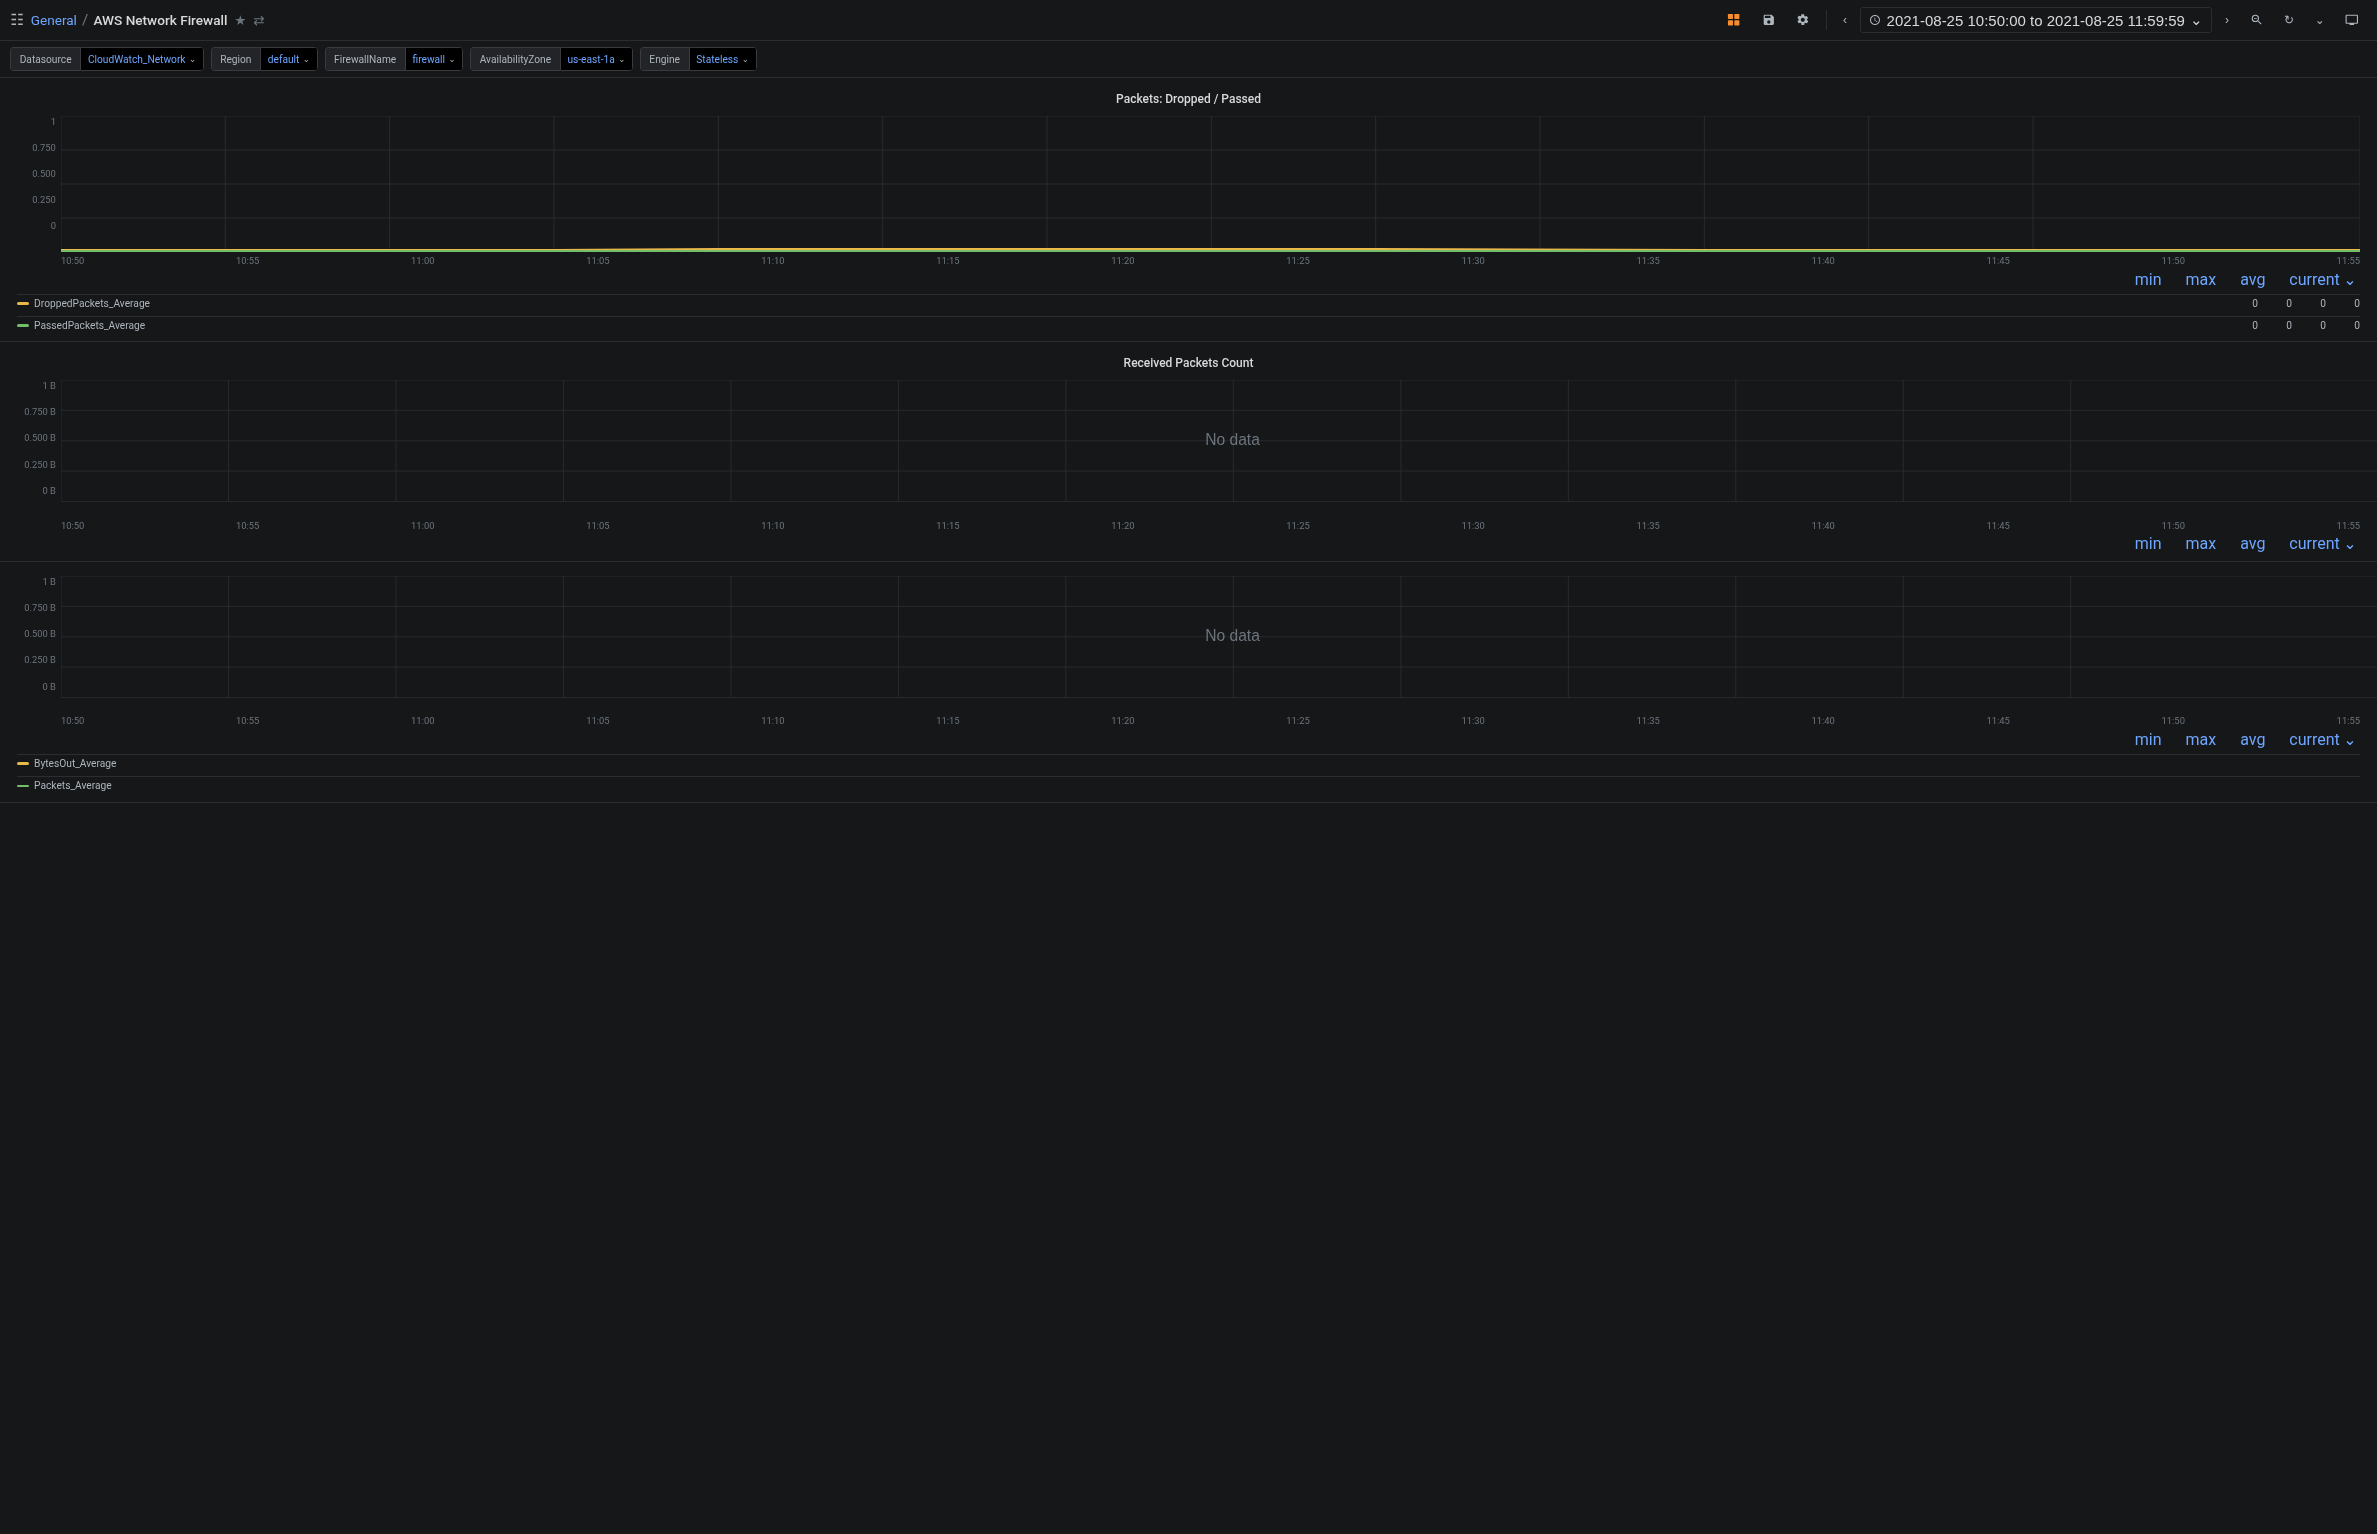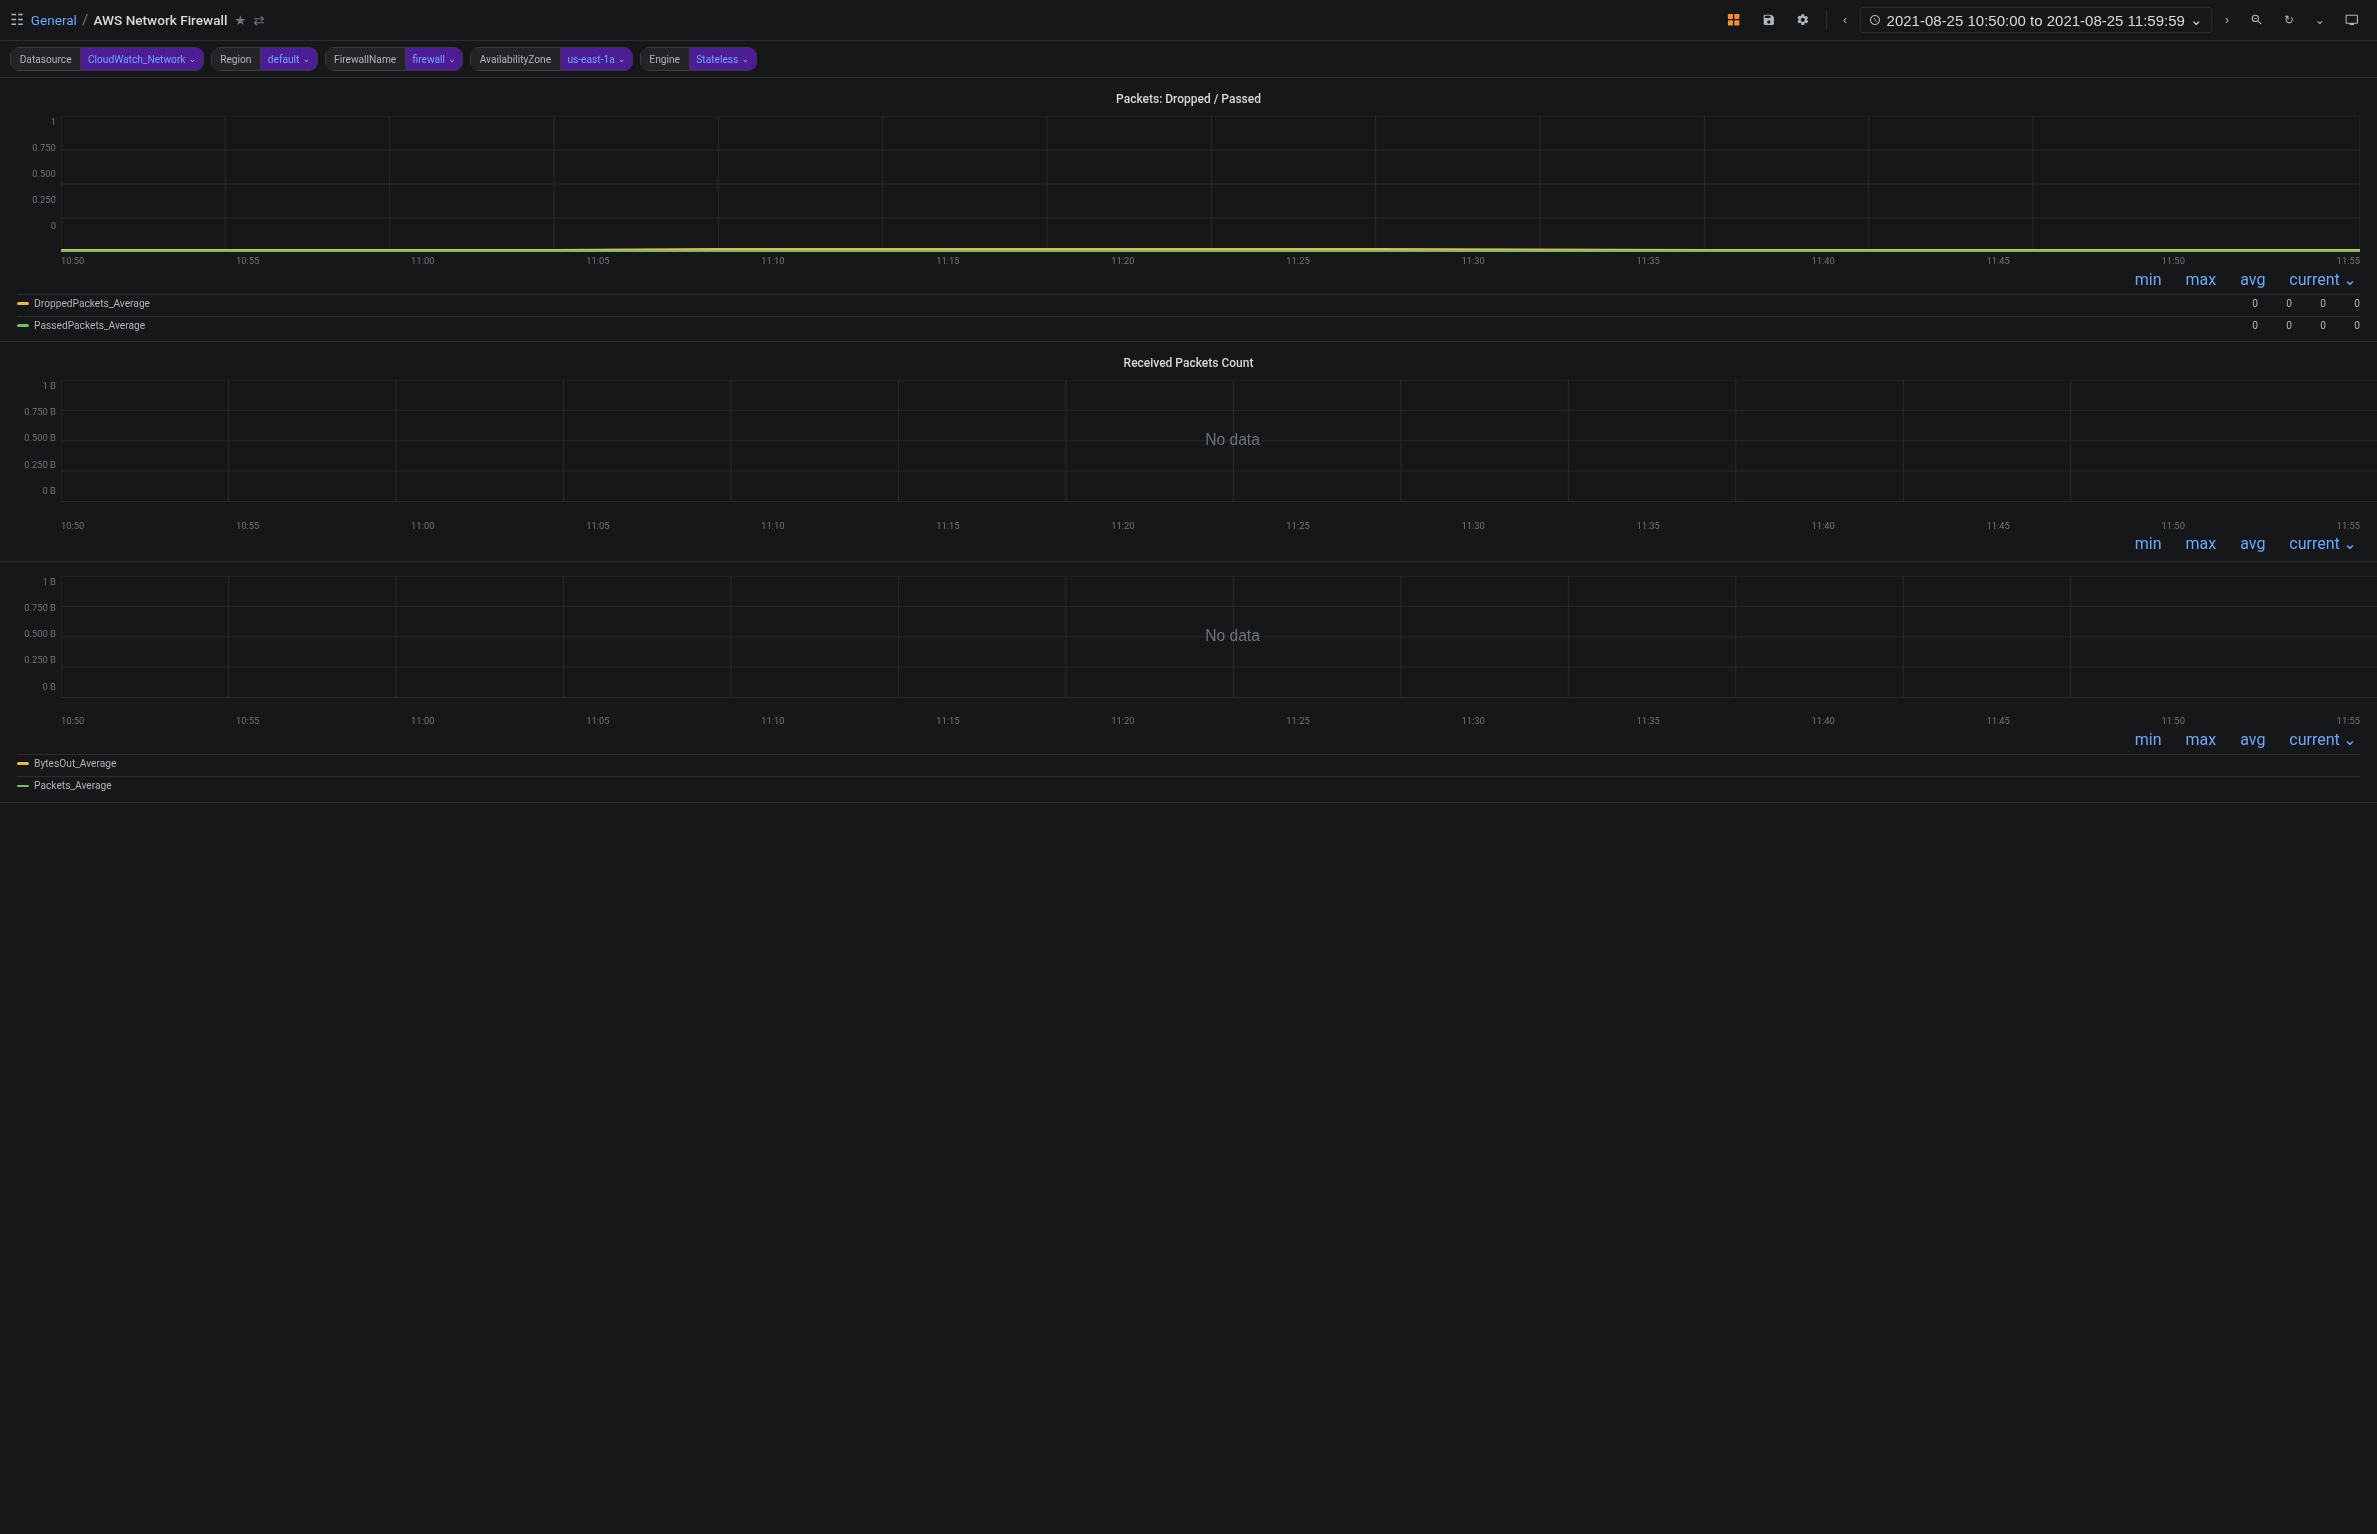--- a/index.html
+++ b/index.html
@@ -82,38 +82,38 @@
       background: #161719;
       border-bottom: 0.9px solid #2c2d30;
       padding: 0 10.2px;
       gap: 6.8px;
       flex-wrap: wrap;
     }
     .filter-item {
       display: flex;
       align-items: center;
       height: 24px;
-      border-radius: 9px;
+      border-radius: 4px;
       overflow: hidden;
       gap: 0;
     }
     .filter-label {
       background: #232428;
       color: #adb5bd;
       padding: 3.4px 8.5px;
       font-size: 10.2px;
       height: 100%;
       display: flex;
       align-items: center;
       border: 0.9px solid #3a3b3e;
       border-right: none;
       border-radius: 2.6px 0 0 2.6px;
     }
     .filter-value {
-      background: #4c1d95;
+      background: #000000;
       color: #6ea6ff;
       padding: 3.4px 6.8px;
       font-size: 10.2px;
       height: 100%;
       display: flex;
       align-items: center;
       border: 0.9px solid #3a3b3e;
       border-radius: 0 2.6px 2.6px 0;
       cursor: pointer;
       gap: 3.4px;

